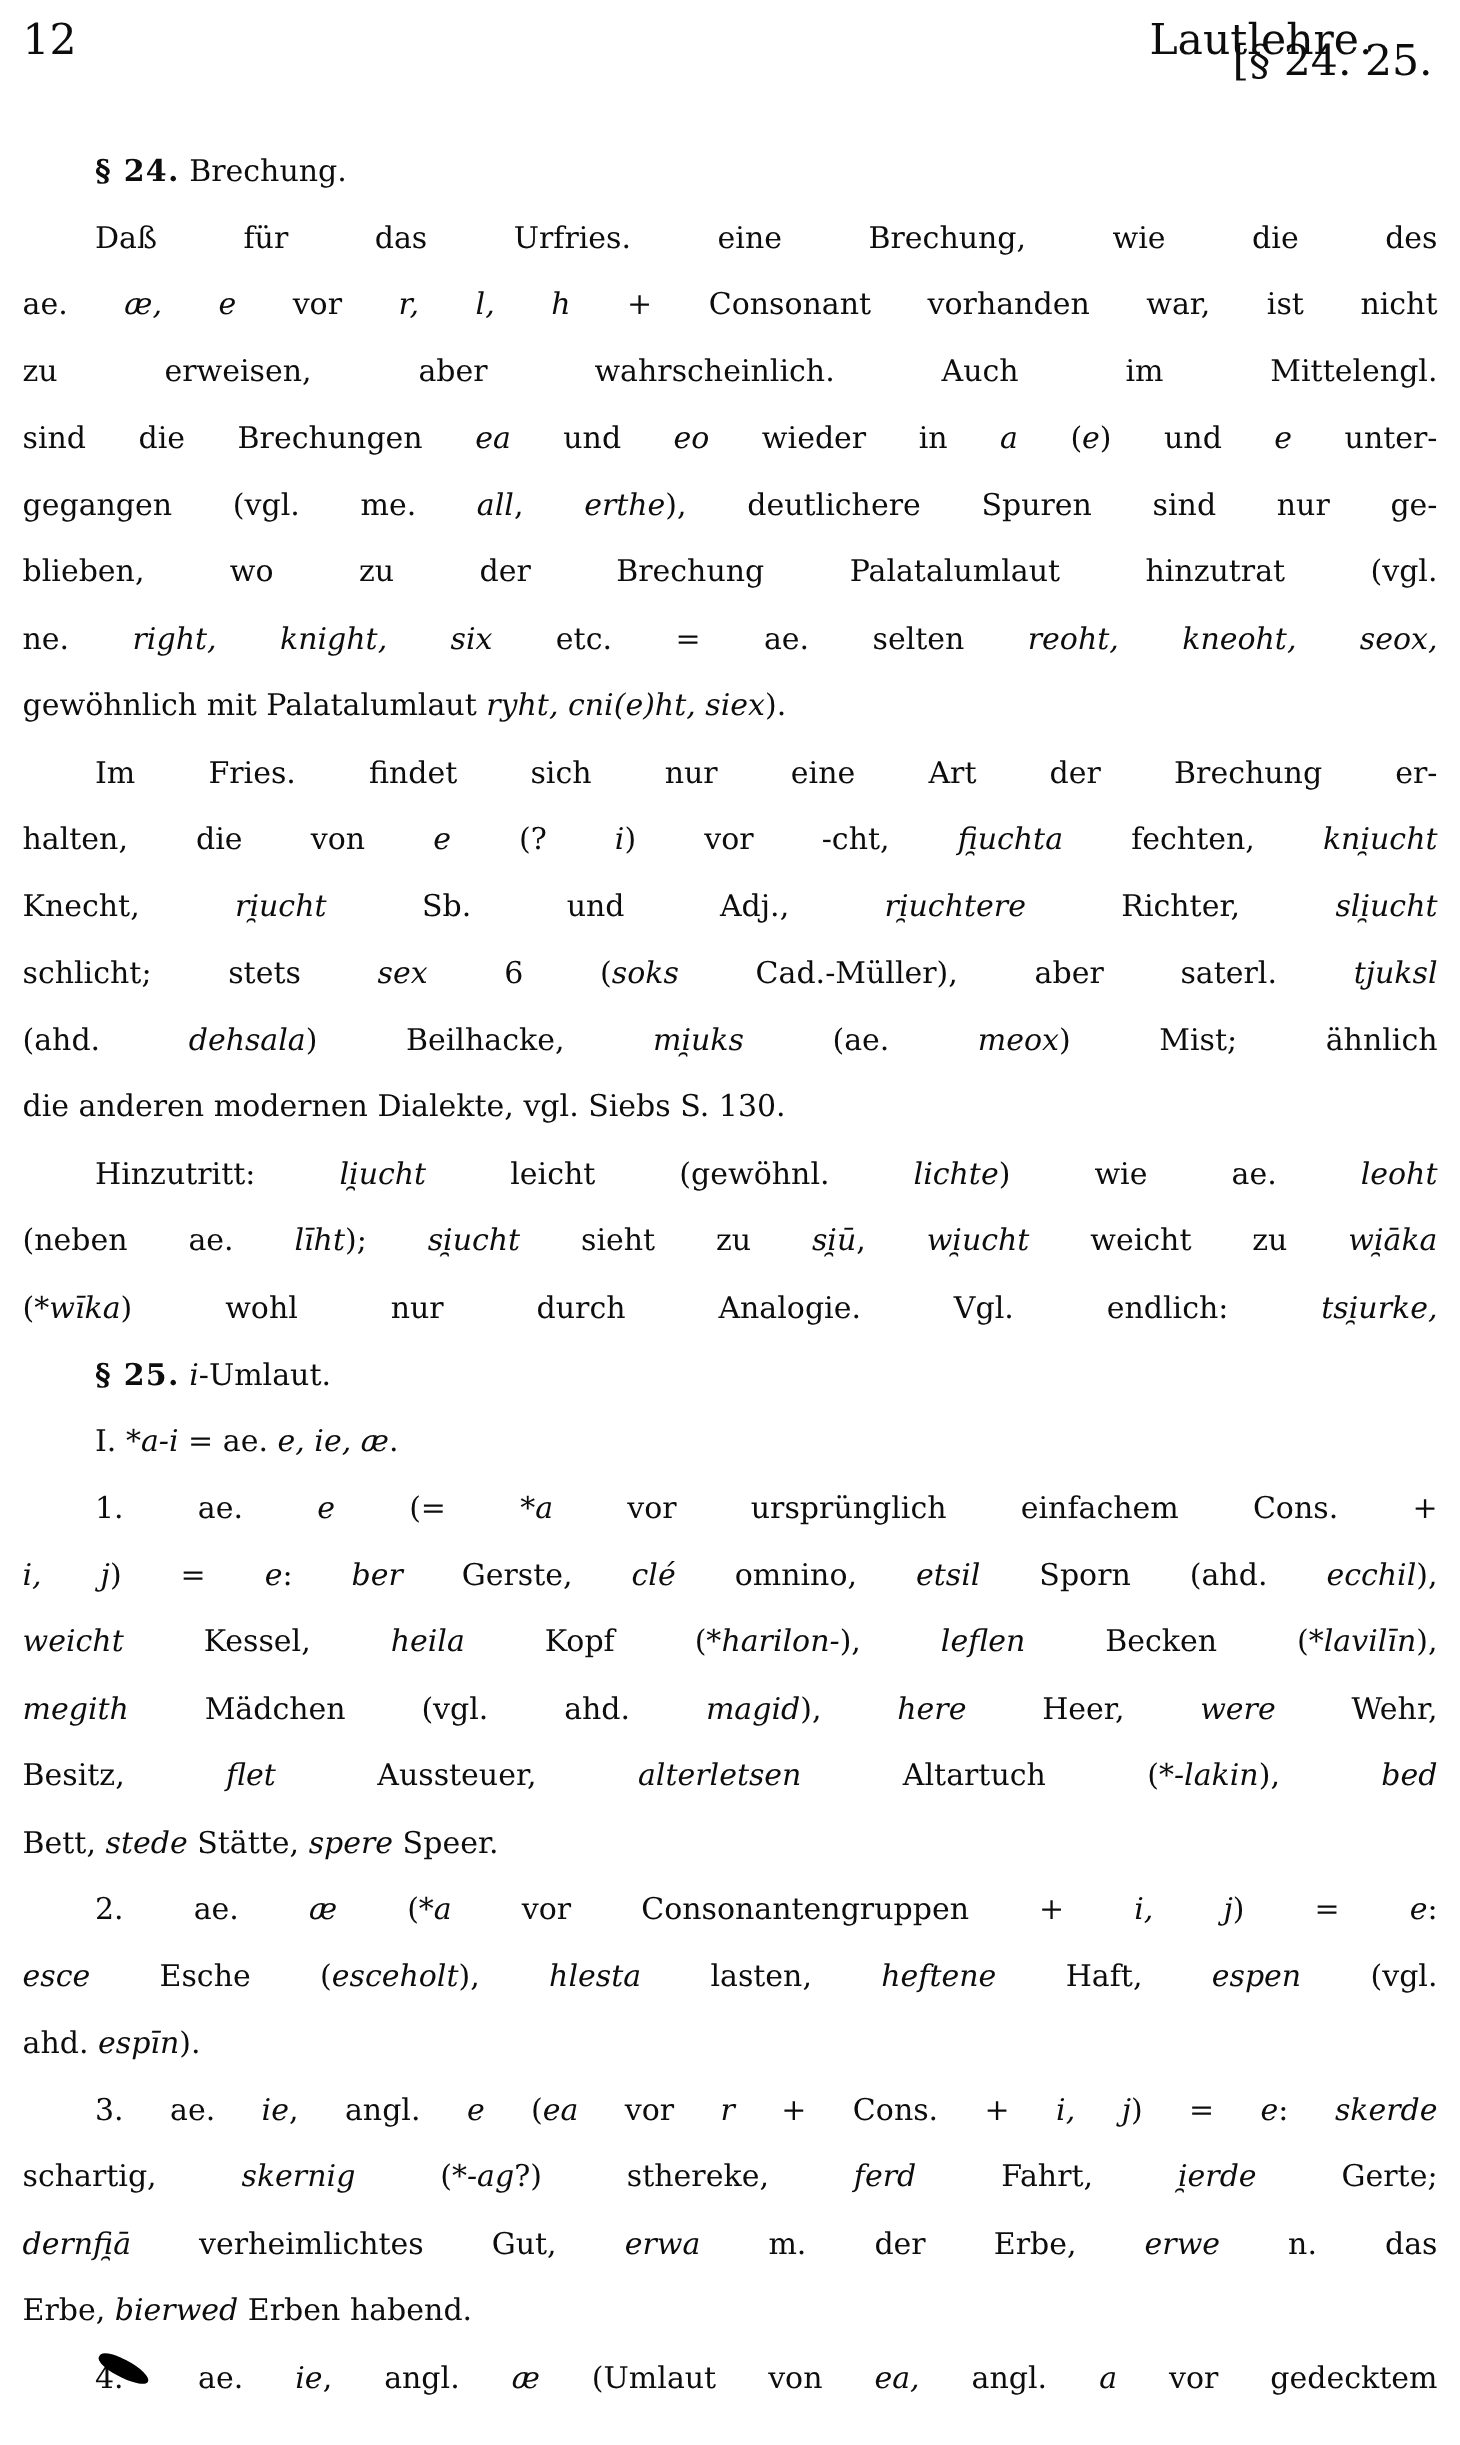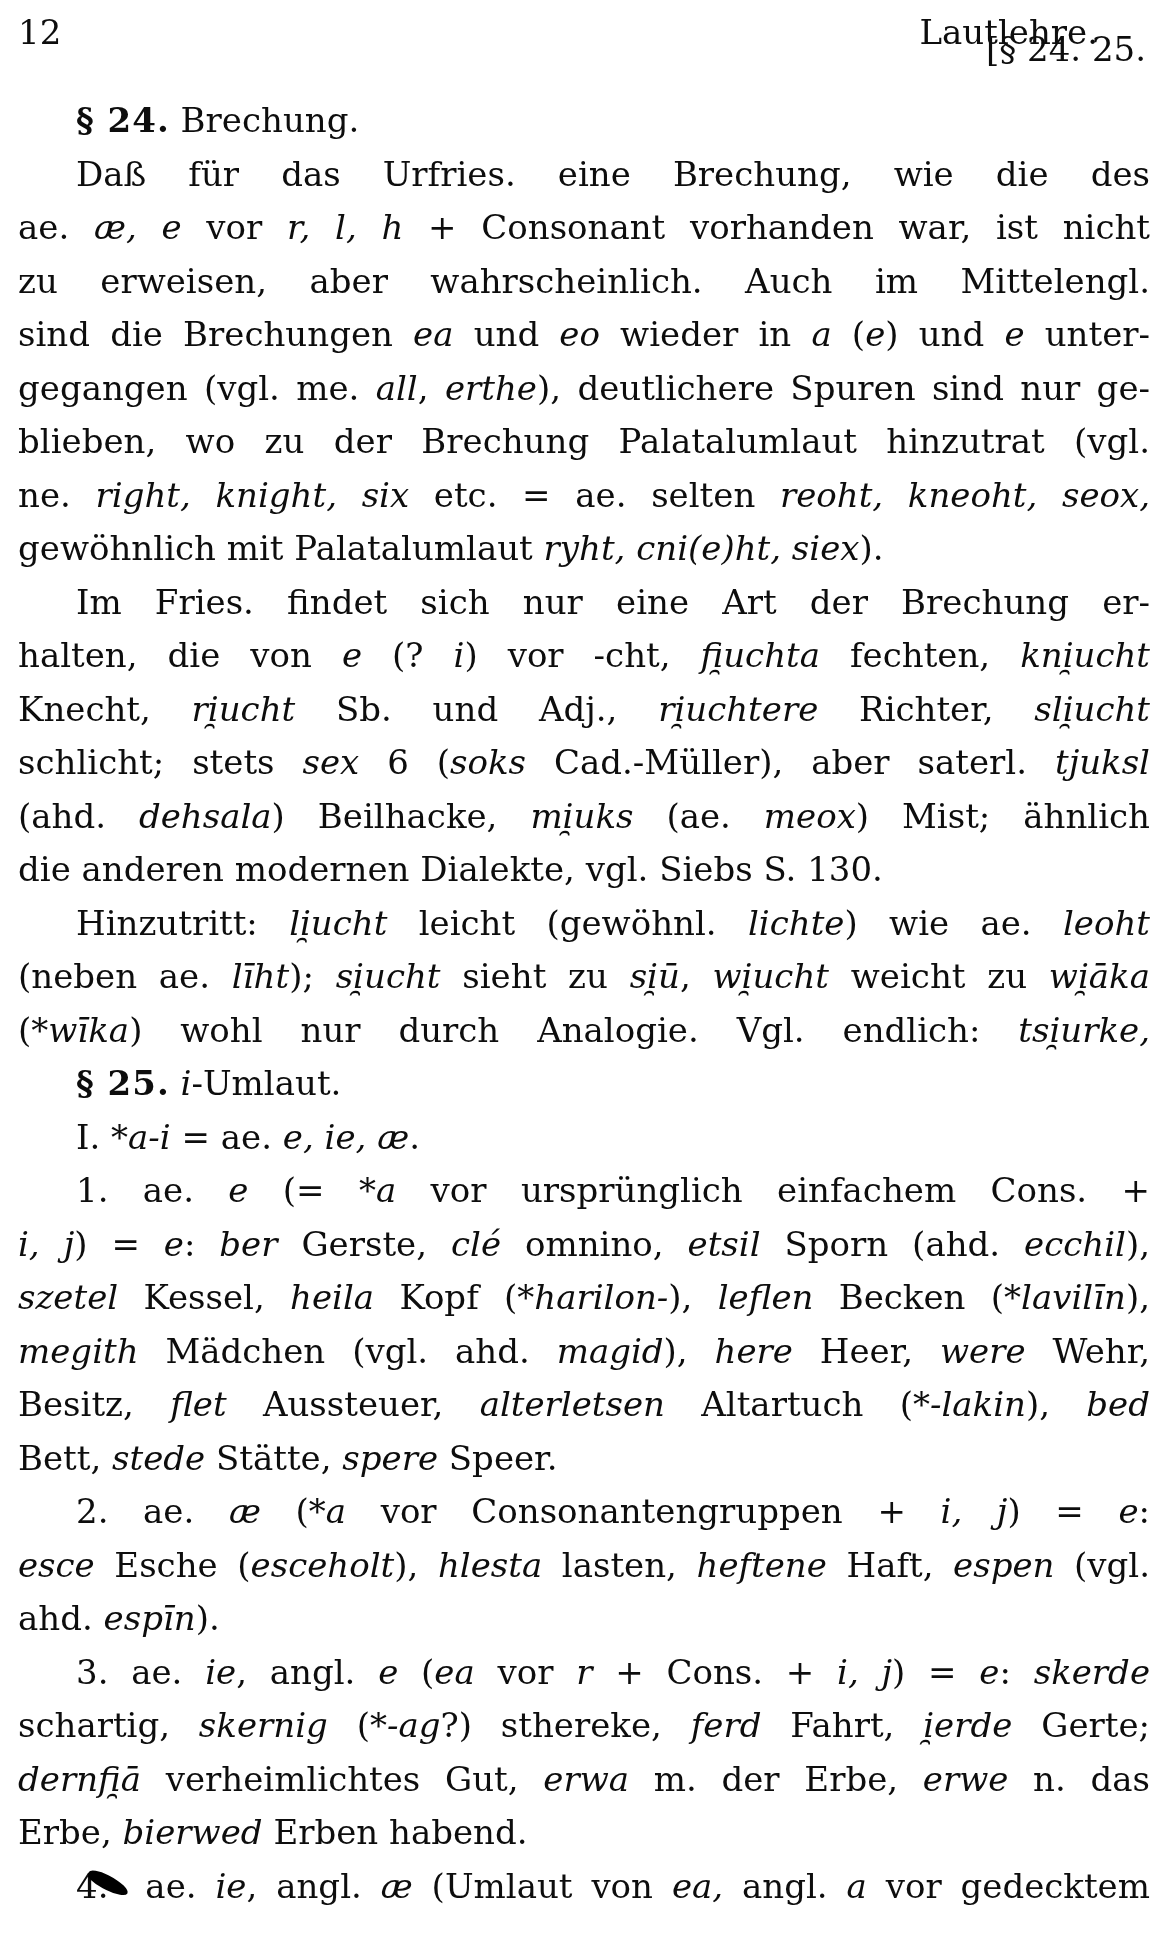--- a/index.html
+++ b/index.html
@@ -11,21 +11,21 @@
     width: 1168px;
     height: 1956px;
     position: relative;
     font-family: "DejaVu Serif", serif;
     color: #0d0d0d;
     overflow: hidden;
   }
   .page-header {
     position: relative;
     height: 48px;
-    padding-top: 4px;
+    padding-top: 20px;
     font-size: 34px;
     line-height: 40px;
   }
   .page-number {
     position: absolute;
     left: 18px;
     top: 12px;
   }
   .running-title {
     position: absolute;
@@ -37,21 +37,21 @@
   .section-ref {
     position: absolute;
     right: 22px;
     top: 12px;
     margin-top: 17px;
   }
   .text-block {
     margin: 42px 18px 0 18px;
   }
   .line {
-    font-size: 34px;
+    font-size: 24px;
     line-height: 53.5px;
     height: 53.5px;
     text-align: left;
     white-space: normal;
     overflow: visible;
   }
   .line.justify {
     text-align: justify;
     text-align-last: justify;
   }
@@ -97,21 +97,21 @@
     <div class="line justify"><span class="n">schlicht; stets </span><span class="i">sex</span><span class="n"> 6 (</span><span class="i">soks</span><span class="n"> Cad.-Müller), aber saterl. </span><span class="i">tjuksl</span></div>
     <div class="line justify"><span class="n">(ahd. </span><span class="i">dehsala</span><span class="n">) Beilhacke, </span><span class="i">mi̯uks</span><span class="n"> (ae. </span><span class="i">meox</span><span class="n">) Mist; ähnlich</span></div>
     <div class="line"><span class="n">die anderen modernen Dialekte, vgl. Siebs S. 130.</span></div>
     <div class="line indent justify"><span class="n">Hinzutritt: </span><span class="i">li̯ucht</span><span class="n"> leicht (gewöhnl. </span><span class="i">lichte</span><span class="n">) wie ae. </span><span class="i">leoht</span></div>
     <div class="line justify"><span class="n">(neben ae. </span><span class="i">līht</span><span class="n">); </span><span class="i">si̯ucht</span><span class="n"> sieht zu </span><span class="i">si̯ū</span><span class="n">, </span><span class="i">wi̯ucht</span><span class="n"> weicht zu </span><span class="i">wi̯āka</span></div>
     <div class="line justify"><span class="n">(*</span><span class="i">wīka</span><span class="n">) wohl nur durch Analogie. Vgl. endlich: </span><span class="i">tsi̯urke,</span></div>
     <div class="line indent"><span class="b">§ 25.</span><span class="n">  </span><span class="i">i</span><span class="n">-Umlaut.</span></div>
     <div class="line indent"><span class="n">I. *</span><span class="i">a-i</span><span class="n"> = ae. </span><span class="i">e, ie, æ</span><span class="n">.</span></div>
     <div class="line indent justify"><span class="n">1. ae. </span><span class="i">e</span><span class="n"> (= *</span><span class="i">a</span><span class="n"> vor ursprünglich einfachem Cons. +</span></div>
     <div class="line justify"><span class="i">i, j</span><span class="n">) = </span><span class="i">e</span><span class="n">: </span><span class="i">ber</span><span class="n"> Gerste, </span><span class="i">clé</span><span class="n"> omnino, </span><span class="i">etsil</span><span class="n"> Sporn (ahd. </span><span class="i">ecchil</span><span class="n">),</span></div>
-    <div class="line justify"><span class="i">szetel</span><span class="n"> Kessel, </span><span class="i">heila</span><span class="n"> Kopf (*</span><span class="i">harilon-</span><span class="n">), </span><span class="i">leflen</span><span class="n"> Becken (*</span><span class="i">lavilīn</span><span class="n">),</span></div>
+    <div class="line justify"><span class="i">weicht</span><span class="n"> Kessel, </span><span class="i">heila</span><span class="n"> Kopf (*</span><span class="i">harilon-</span><span class="n">), </span><span class="i">leflen</span><span class="n"> Becken (*</span><span class="i">lavilīn</span><span class="n">),</span></div>
     <div class="line justify"><span class="i">megith</span><span class="n"> Mädchen (vgl. ahd. </span><span class="i">magid</span><span class="n">), </span><span class="i">here</span><span class="n"> Heer, </span><span class="i">were</span><span class="n"> Wehr,</span></div>
     <div class="line justify"><span class="n">Besitz, </span><span class="i">flet</span><span class="n"> Aussteuer, </span><span class="i">alterletsen</span><span class="n"> Altartuch (*</span><span class="i">-lakin</span><span class="n">), </span><span class="i">bed</span></div>
     <div class="line"><span class="n">Bett, </span><span class="i">stede</span><span class="n"> Stätte, </span><span class="i">spere</span><span class="n"> Speer.</span></div>
     <div class="line indent justify"><span class="n">2. ae. </span><span class="i">æ</span><span class="n"> (*</span><span class="i">a</span><span class="n"> vor Consonantengruppen + </span><span class="i">i, j</span><span class="n">) = </span><span class="i">e</span><span class="n">:</span></div>
     <div class="line justify"><span class="i">esce</span><span class="n"> Esche (</span><span class="i">esceholt</span><span class="n">), </span><span class="i">hlesta</span><span class="n"> lasten, </span><span class="i">heftene</span><span class="n"> Haft, </span><span class="i">espen</span><span class="n"> (vgl.</span></div>
     <div class="line"><span class="n">ahd. </span><span class="i">espīn</span><span class="n">).</span></div>
     <div class="line indent justify"><span class="n">3. ae. </span><span class="i">ie</span><span class="n">, angl. </span><span class="i">e</span><span class="n"> (</span><span class="i">ea</span><span class="n"> vor </span><span class="i">r</span><span class="n"> + Cons. + </span><span class="i">i, j</span><span class="n">) = </span><span class="i">e</span><span class="n">: </span><span class="i">skerde</span></div>
     <div class="line justify"><span class="n">schartig, </span><span class="i">skernig</span><span class="n"> (*</span><span class="i">-ag</span><span class="n">?) sthereke, </span><span class="i">ferd</span><span class="n"> Fahrt, </span><span class="i">i̯erde</span><span class="n"> Gerte;</span></div>
     <div class="line justify"><span class="i">dernfi̯ā</span><span class="n"> verheimlichtes Gut, </span><span class="i">erwa</span><span class="n"> m. der Erbe, </span><span class="i">erwe</span><span class="n"> n. das</span></div>
     <div class="line"><span class="n">Erbe, </span><span class="i">bierwed</span><span class="n"> Erben habend.</span></div>

